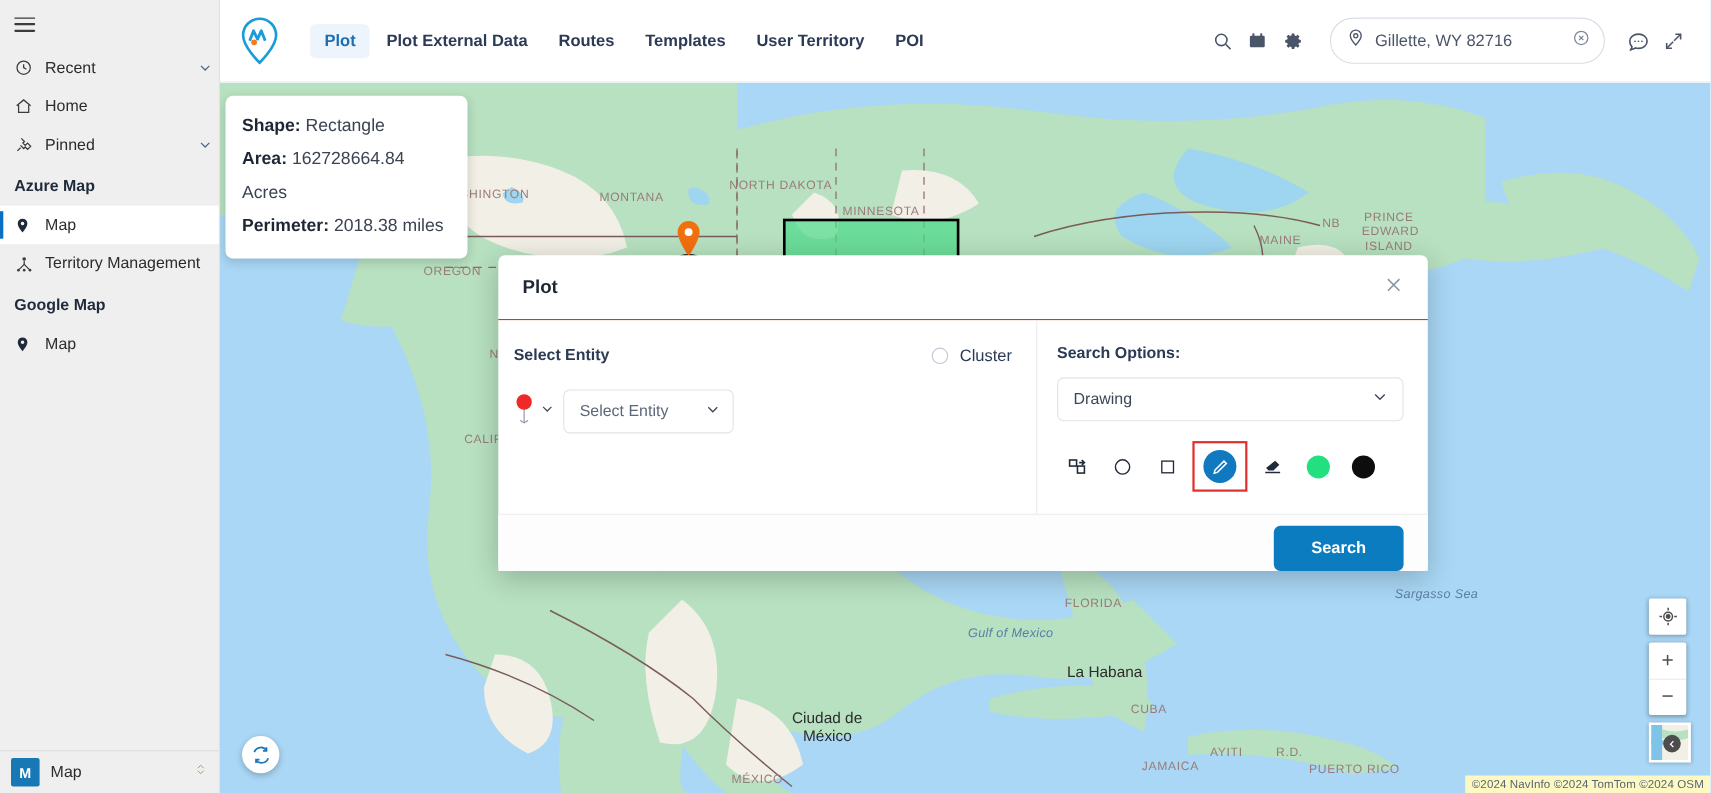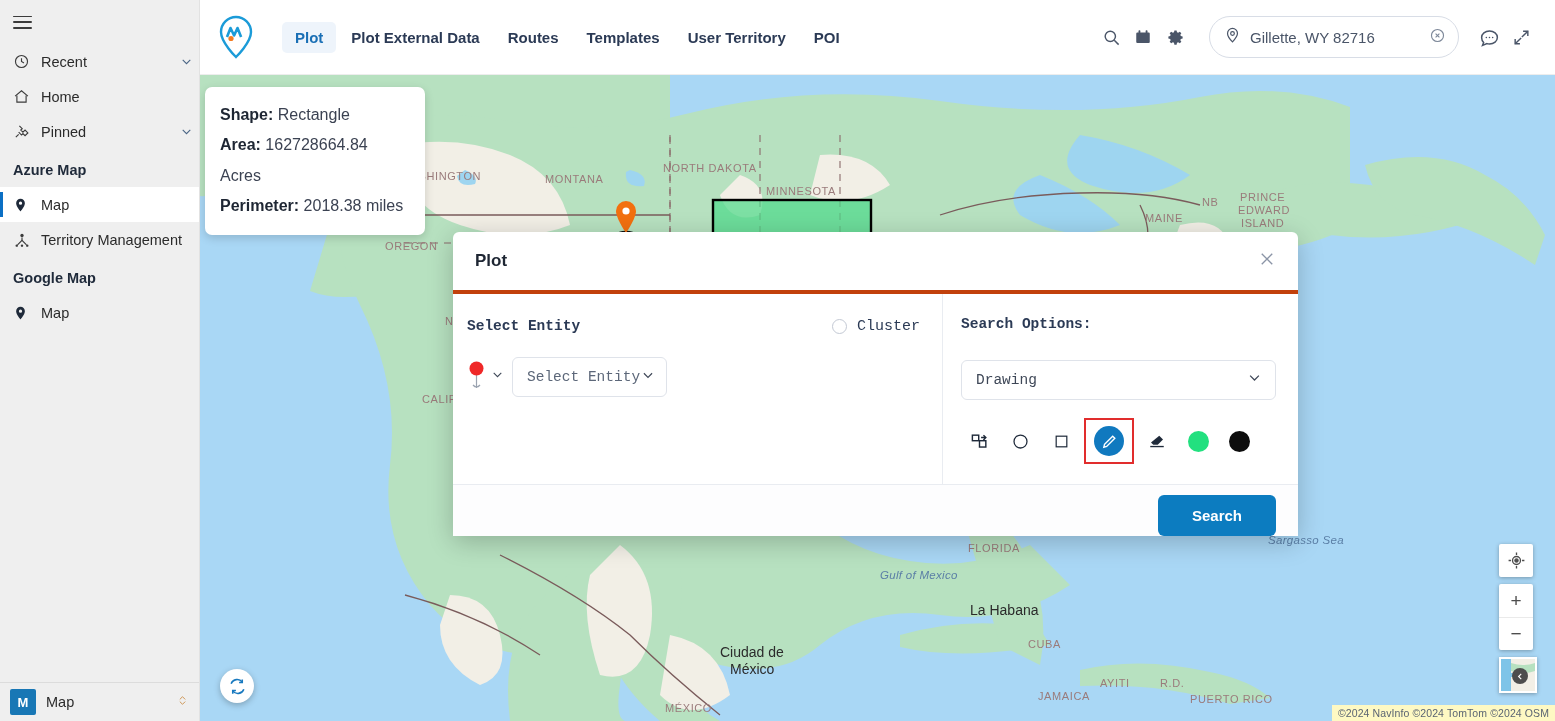--- a/index.html
+++ b/index.html
@@ -121,38 +121,38 @@
 
   
   .dlg-wrap { position: absolute; left: 253px; top: 232px; z-index: 50; }
   .dialog {
     width: 845px; background: #fff; border-radius: 6px;
     box-shadow: 0 6px 26px rgba(0,0,0,.22);
   }
   .dlg-head { height: 58px; display: flex; align-items: center; padding: 0 22px; }
   .dlg-title { font-size: 17px; font-weight: bold; color: #1e2633; }
   .dlg-x { margin-left: auto; cursor: pointer; color: #8a94a6; font-size: 22px; line-height: 1; }
-  .dlg-body { display: flex; border-top: 4px solid #c2410c; font-family: Liberation Mono, monospace; }
+  .dlg-body { display: flex; border-top: 1px solid #c2410c; }
   .dlg-left { width: 490px; padding: 24px 22px 26px 14px; border-right: 1px solid #e9ecf1; }
   .dlg-right { flex: 1; padding: 22px 22px 20px 18px; }
   .row-top { display: flex; align-items: flex-start; }
   .lbl-bold { font-size: 14.5px; font-weight: bold; color: #2b3a55; }
   .cluster-wrap { margin-left: auto; display: flex; align-items: center; gap: 10px; cursor: pointer; }
   .radio-o { width: 15px; height: 15px; border: 1.5px solid #c3c9d4; border-radius: 50%; }
   .cluster-wrap span { font-size: 15px; color: #2b3a55; }
   .entity-row { display: flex; align-items: center; gap: 8px; margin-top: 22px; }
   .pin-dd { display: flex; align-items: center; gap: 5px; cursor: pointer; }
   .sel-box {
     width: 155px; height: 40px; border: 1px solid #dfe3ea; border-radius: 6px;
     display: flex; align-items: center; padding: 0 11px 0 14px; cursor: pointer;
   }
   .sel-box .sv { flex: 1; font-size: 14.5px; color: #5c6779; }
   .sel-wide {
     width: 100%; height: 40px; border: 1px solid #dfe3ea; border-radius: 6px;
-    display: flex; align-items: center; padding: 0 13px 0 14px; cursor: pointer; margin-top: 28px;
+    display: flex; align-items: center; padding: 0 13px 0 14px; cursor: pointer; margin-top: 14px;
   }
   .sel-wide .sv { flex: 1; font-size: 14.5px; color: #3e4757; }
   .tools { display: flex; align-items: center; gap: 5px; margin-top: 18px; }
   .tool {
     width: 36px; height: 36px; display: flex; align-items: center; justify-content: center;
     cursor: pointer; color: #1f2a3a;
   }
   .tool.selected-wrap { border: 2px solid #e12d2d; width: 50px; height: 46px; }
   .pencil-circle {
     width: 30px; height: 30px; background: #1079bf; border-radius: 50%;

